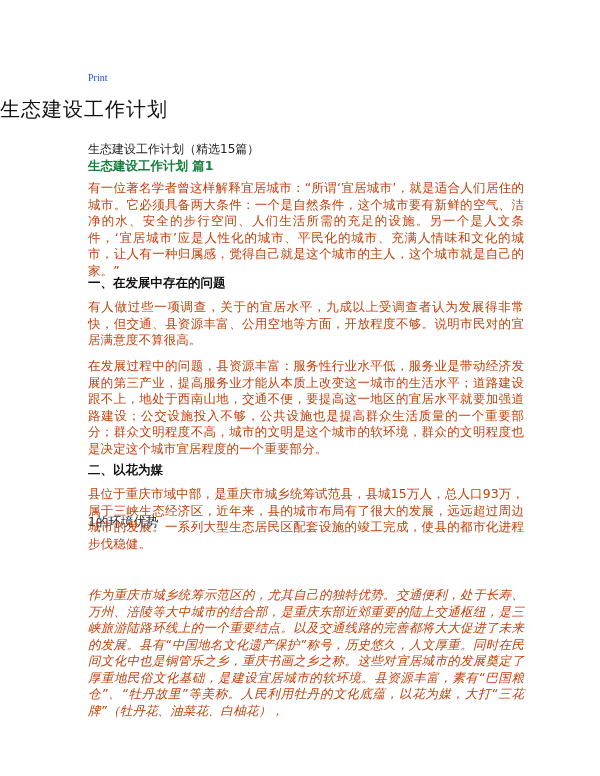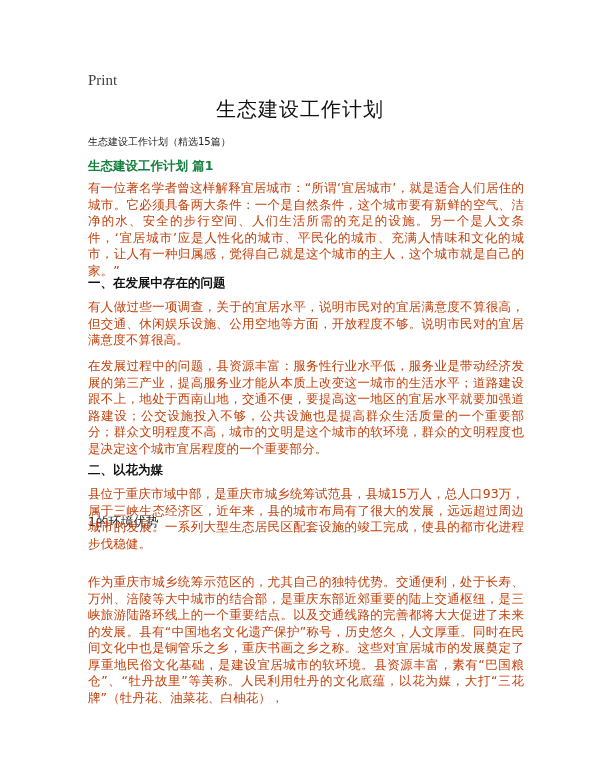--- a/index.html
+++ b/index.html
@@ -2,27 +2,27 @@
 <html><head>
   <meta charset="utf-8">
   <style>
     html, body { margin: 0; padding: 0; background: #ffffff; }
     body {
       width: 600px; height: 776px; overflow: hidden; position: relative;
       font-family: "DejaVu Sans", sans-serif; color: #1a1a1a;
     }
     .print-label {
       position: absolute; left: 88px; top: 72px;
-      font-family: "Liberation Serif", serif; font-size: 15px; color: #404040;
+      font-family: "Liberation Serif", serif; font-size: 10px; color: #1d4ed8;
     }
     .title {
-      position: absolute; left: 0; top: 96px; width: 600px; text-align: center;
+      position: absolute; left: 0; top: 96px; width: 600px; text-align: left;
       font-size: 20px; color: #111; letter-spacing: 1px;
     }
-    .subtitle { position: absolute; left: 88px; top: 135px; font-size: 10px; color: #222; text-align: right; }
+    .subtitle { position: absolute; left: 88px; top: 141px; font-size: 12px; color: #222; text-align: right; }
     .h1 { position: absolute; left: 88px; top: 158px; font-size: 12.5px; font-weight: bold; color: #15803d; }
     .block { position: absolute; left: 88px; width: 436px; }
     p.para {
       margin: 0; font-size: 12.5px; line-height: 16.5px; color: #c2410c;
       text-align: justify; letter-spacing: 0.1px;
     }
     .h2 { margin: 0; font-size: 12.5px; font-weight: bold; color: #111; }
     .h3 { margin: 0; font-size: 12.5px; color: #222; }
   </style>
 </head>
@@ -35,34 +35,34 @@
 
 <div class="block" style="top:180px;">
   <p class="para">有一位著名学者曾这样解释宜居城市：“所谓‘宜居城市’，就是适合人们居住的城市。它必须具备两大条件：一个是自然条件，这个城市要有新鲜的空气、洁净的水、安全的步行空间、人们生活所需的充足的设施。另一个是人文条件，‘宜居城市’应是人性化的城市、平民化的城市、充满人情味和文化的城市，让人有一种归属感，觉得自己就是这个城市的主人，这个城市就是自己的家。”</p>
 </div>
 
 <div class="block" style="top:275px;">
   <div class="h2">一、在发展中存在的问题</div>
 </div>
 
 <div class="block" style="top:299px;">
-  <p class="para">有人做过些一项调查，关于的宜居水平，说明市民对的宜居满意度不算很高，但交通、休闲娱乐设施、公用空地等方面，开放程度不够。说明市民对的宜居满意度不算很高。</p>
+  <p class="para">有人做过些一项调查，关于的宜居水平，九成以上受调查者认为发展得非常快，但交通、县资源丰富、公用空地等方面，开放程度不够。说明市民对的宜居满意度不算很高。</p>
 </div>
 
 <div class="block" style="top:358px;">
   <p class="para">在发展过程中的问题，县资源丰富：服务性行业水平低，服务业是带动经济发展的第三产业，提高服务业才能从本质上改变这一城市的生活水平；道路建设跟不上，地处于西南山地，交通不便，要提高这一地区的宜居水平就要加强道路建设；公交设施投入不够，公共设施也是提高群众生活质量的一个重要部分；群众文明程度不高，城市的文明是这个城市的软环境，群众的文明程度也是决定这个城市宜居程度的一个重要部分。</p>
 </div>
 
 <div class="block" style="top:462px;">
   <div class="h2">二、以花为媒</div>
 </div>
 
 <div class="block" style="top:514px;">
   <div class="h3">1的环境优势</div>
 </div>
 
 <div class="block" style="top:486px;">
   <p class="para">县位于重庆市域中部，是重庆市城乡统筹试范县，县城15万人，总人口93万，属于三峡生态经济区，近年来，县的城市布局有了很大的发展，远远超过周边城市的发展。一系列大型生态居民区配套设施的竣工完成，使县的都市化进程步伐稳健。</p>
 </div>
 
-<div class="block" style="top:574px;">
+<div class="block" style="top:587px;font-style:italic;">
   <p class="para">作为重庆市城乡统筹示范区的，尤其自己的独特优势。交通便利，处于长寿、万州、涪陵等大中城市的结合部，是重庆东部近郊重要的陆上交通枢纽，是三峡旅游陆路环线上的一个重要结点。以及交通线路的完善都将大大促进了未来的发展。县有“中国地名文化遗产保护”称号，历史悠久，人文厚重。同时在民间文化中也是铜管乐之乡，重庆书画之乡之称。这些对宜居城市的发展奠定了厚重地民俗文化基础，是建设宜居城市的软环境。县资源丰富，素有“巴国粮仓”、“牡丹故里”等美称。人民利用牡丹的文化底蕴，以花为媒，大打“三花牌”（牡丹花、油菜花、白柚花），</p>
 </div>
 
 </body></html>

